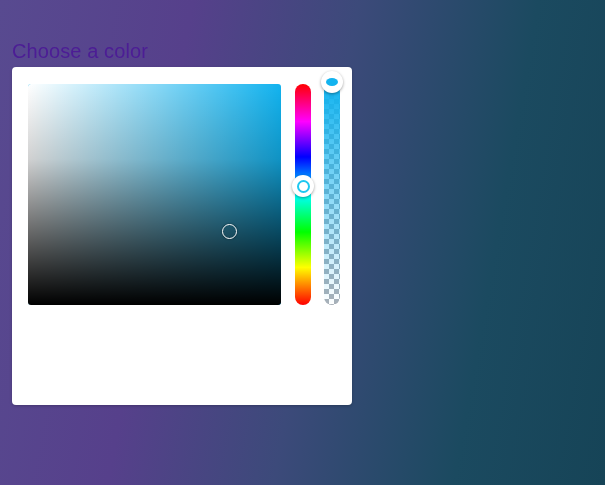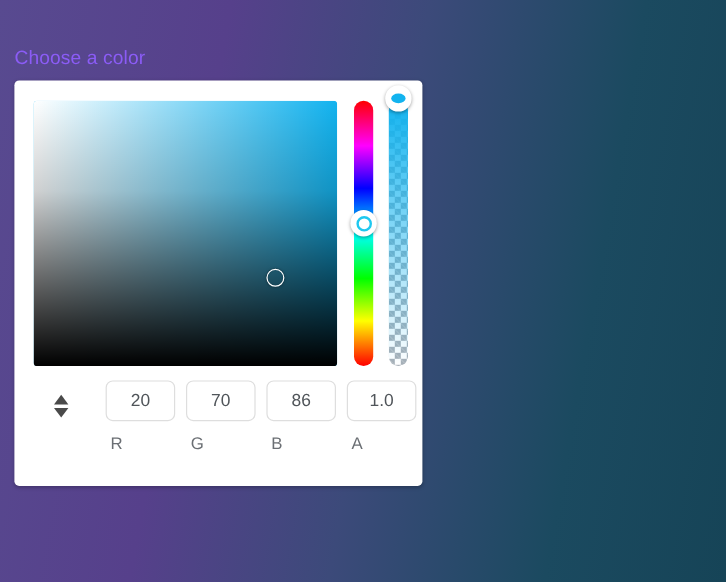--- a/index.html
+++ b/index.html
@@ -14,22 +14,22 @@
     font-family: "Liberation Sans", sans-serif;
     background: linear-gradient(100deg, #584a90 0%, #56408b 28%, #3c4a7a 52%, #1b4a60 78%, #164457 100%);
     position: relative;
   }
 
   
   .page-title {
     position: absolute;
     left: 12px;
     top: 40px;
-    font-size: 16px;
-    color: #8b5cf6;
+    font-size: 20px;
+    color: #4c1d95;
     letter-spacing: .1px;
     white-space: nowrap;
   }
 
   
   .picker-card {
     position: absolute;
     left: 12px;
     top: 67px;
     width: 340px;
@@ -229,41 +229,13 @@
     <div class="thumb-inner"></div>
   </div>
 
   <div class="slider slider-alpha">
     <div class="slider-alpha-fill"></div>
   </div>
   <div class="thumb thumb-alpha">
     <div class="thumb-inner"></div>
   </div>
 
-  <div class="fields-row">
-
-    <button class="format-toggle">
-      <span class="tri-up"></span>
-      <span class="tri-down"></span>
-    </button>
-
-    <div class="field-group g0">
-      <input class="num-input" type="text" value="20" style="">
-      <div class="field-label">R</div>
-    </div>
-
-    <div class="field-group g1">
-      <input class="num-input" type="text" value="70" style="">
-      <div class="field-label">G</div>
-    </div>
-
-    <div class="field-group g2">
-      <input class="num-input" type="text" value="86" style="">
-      <div class="field-label">B</div>
-    </div>
-
-    <div class="field-group g3">
-      <input class="num-input" type="text" value="1.0" style="">
-      <div class="field-label">A</div>
-    </div>
-
-  </div>
 </div>
 
 </body></html>

